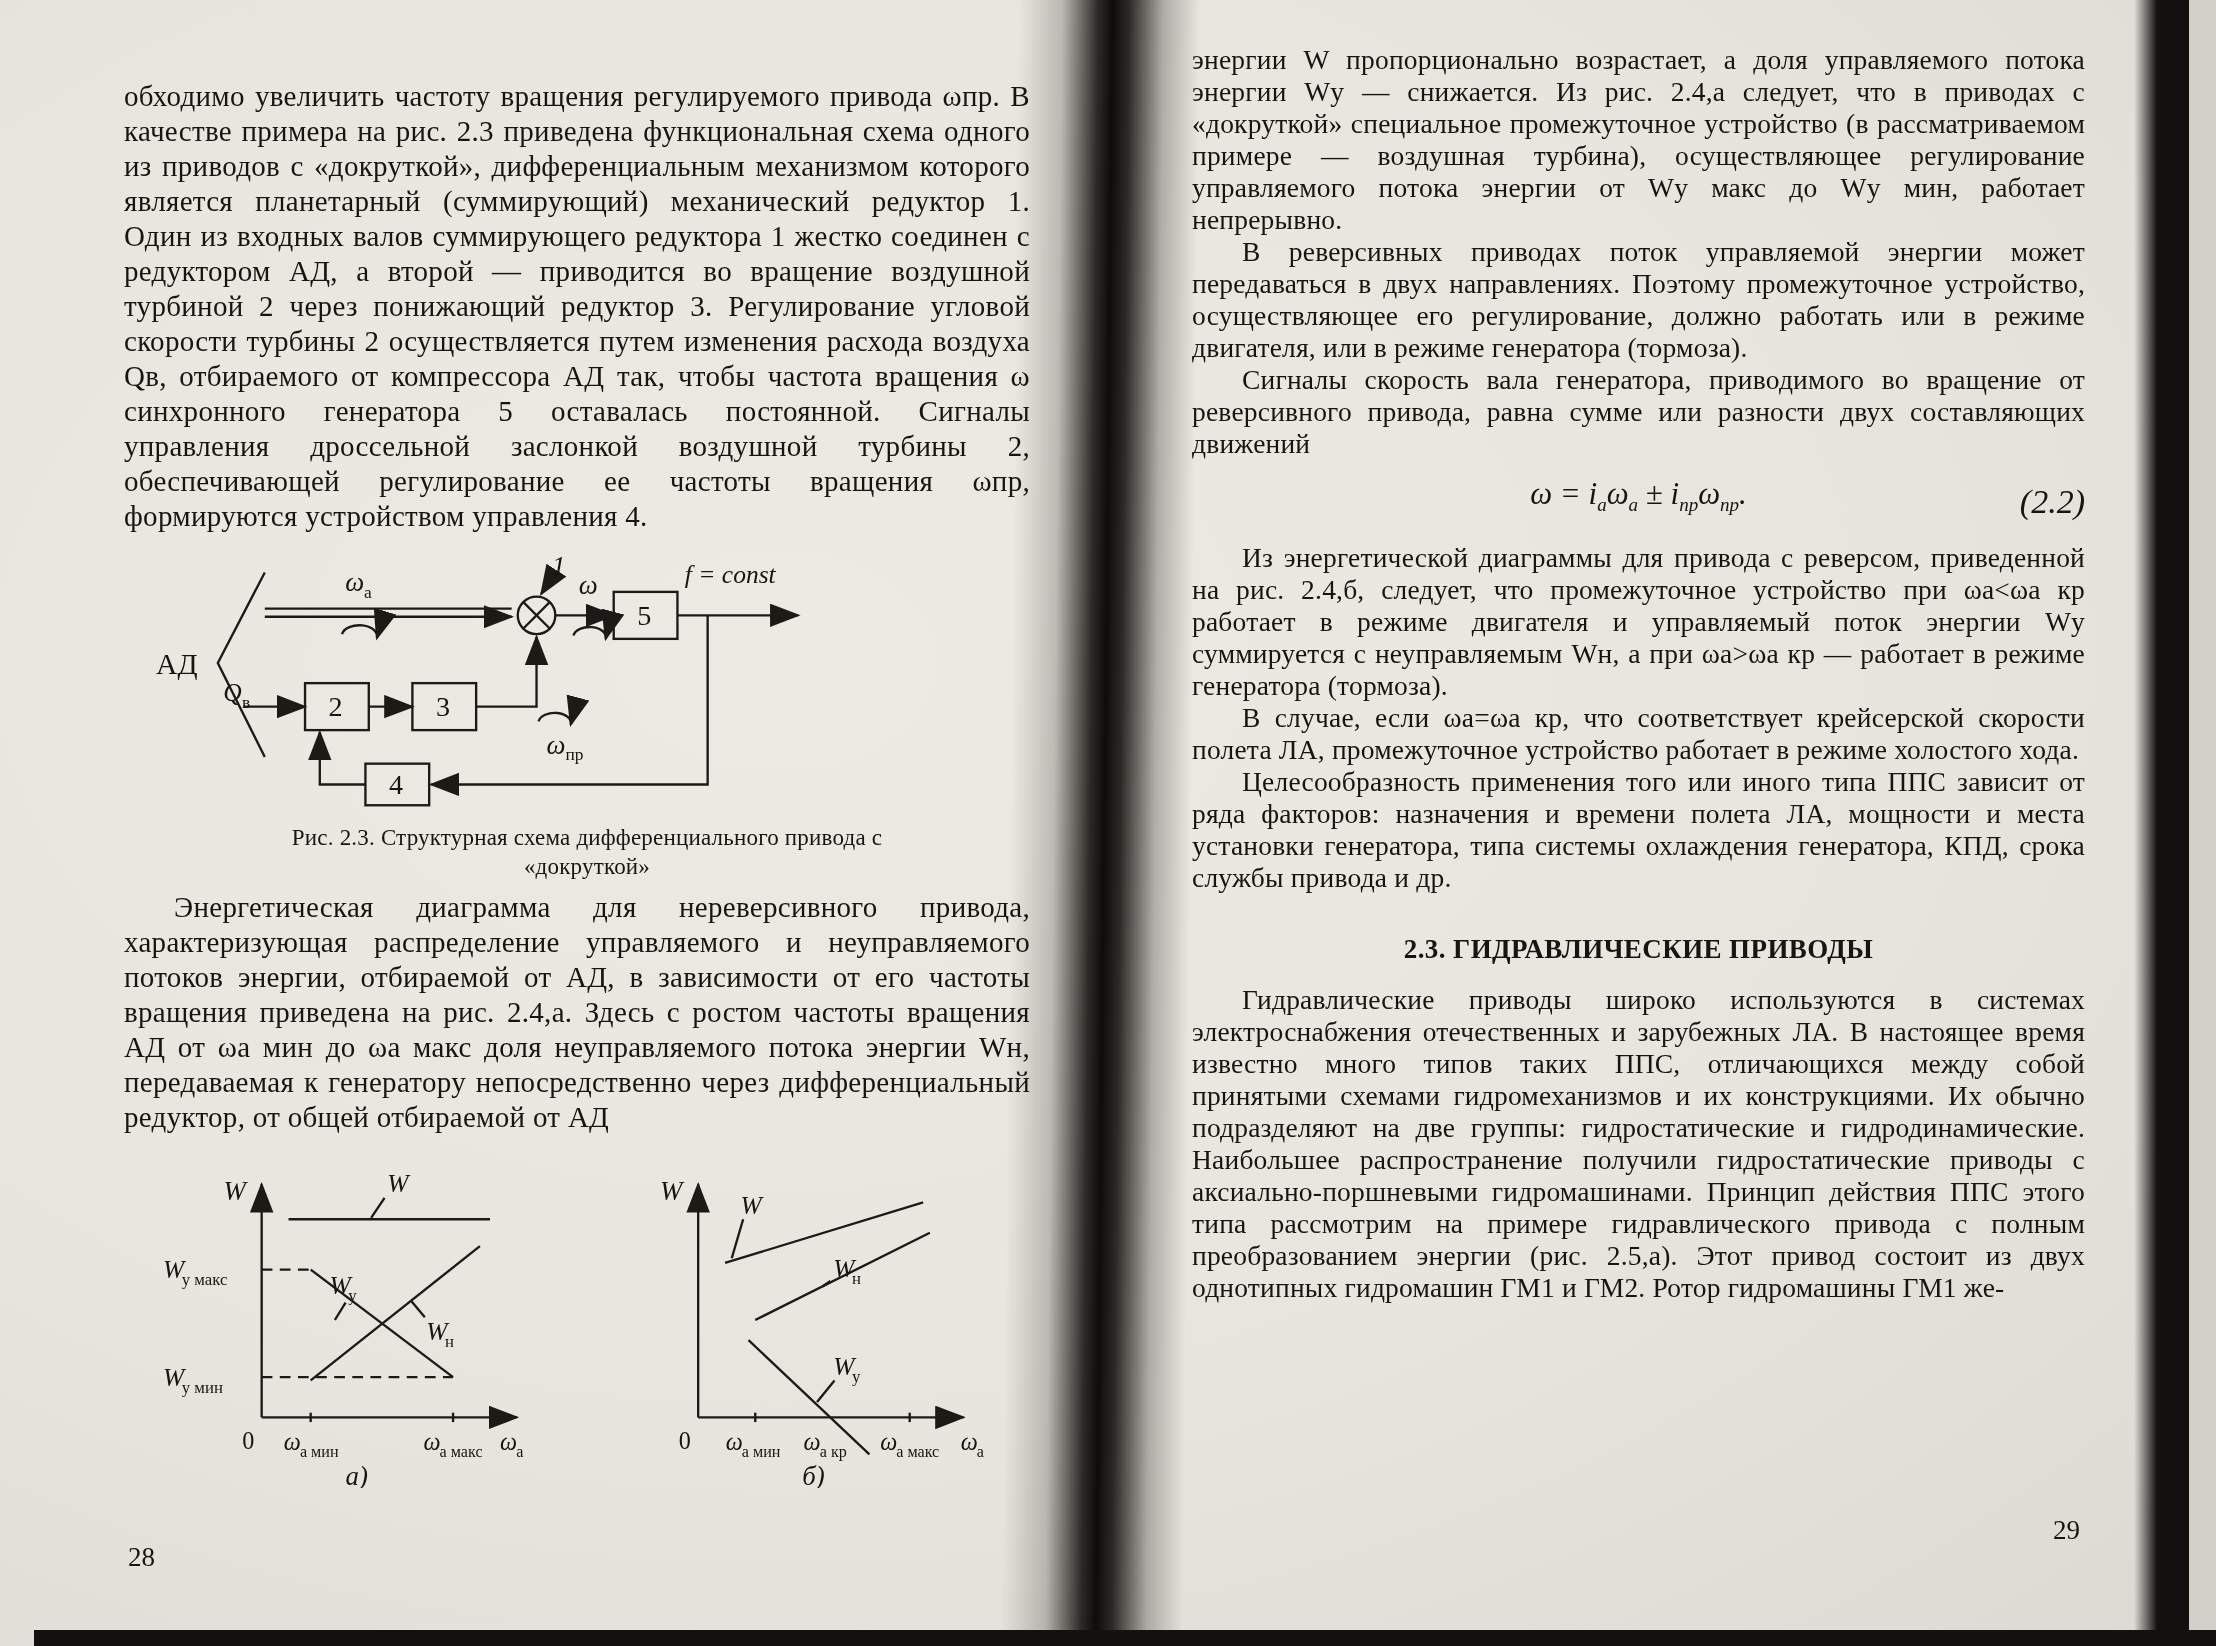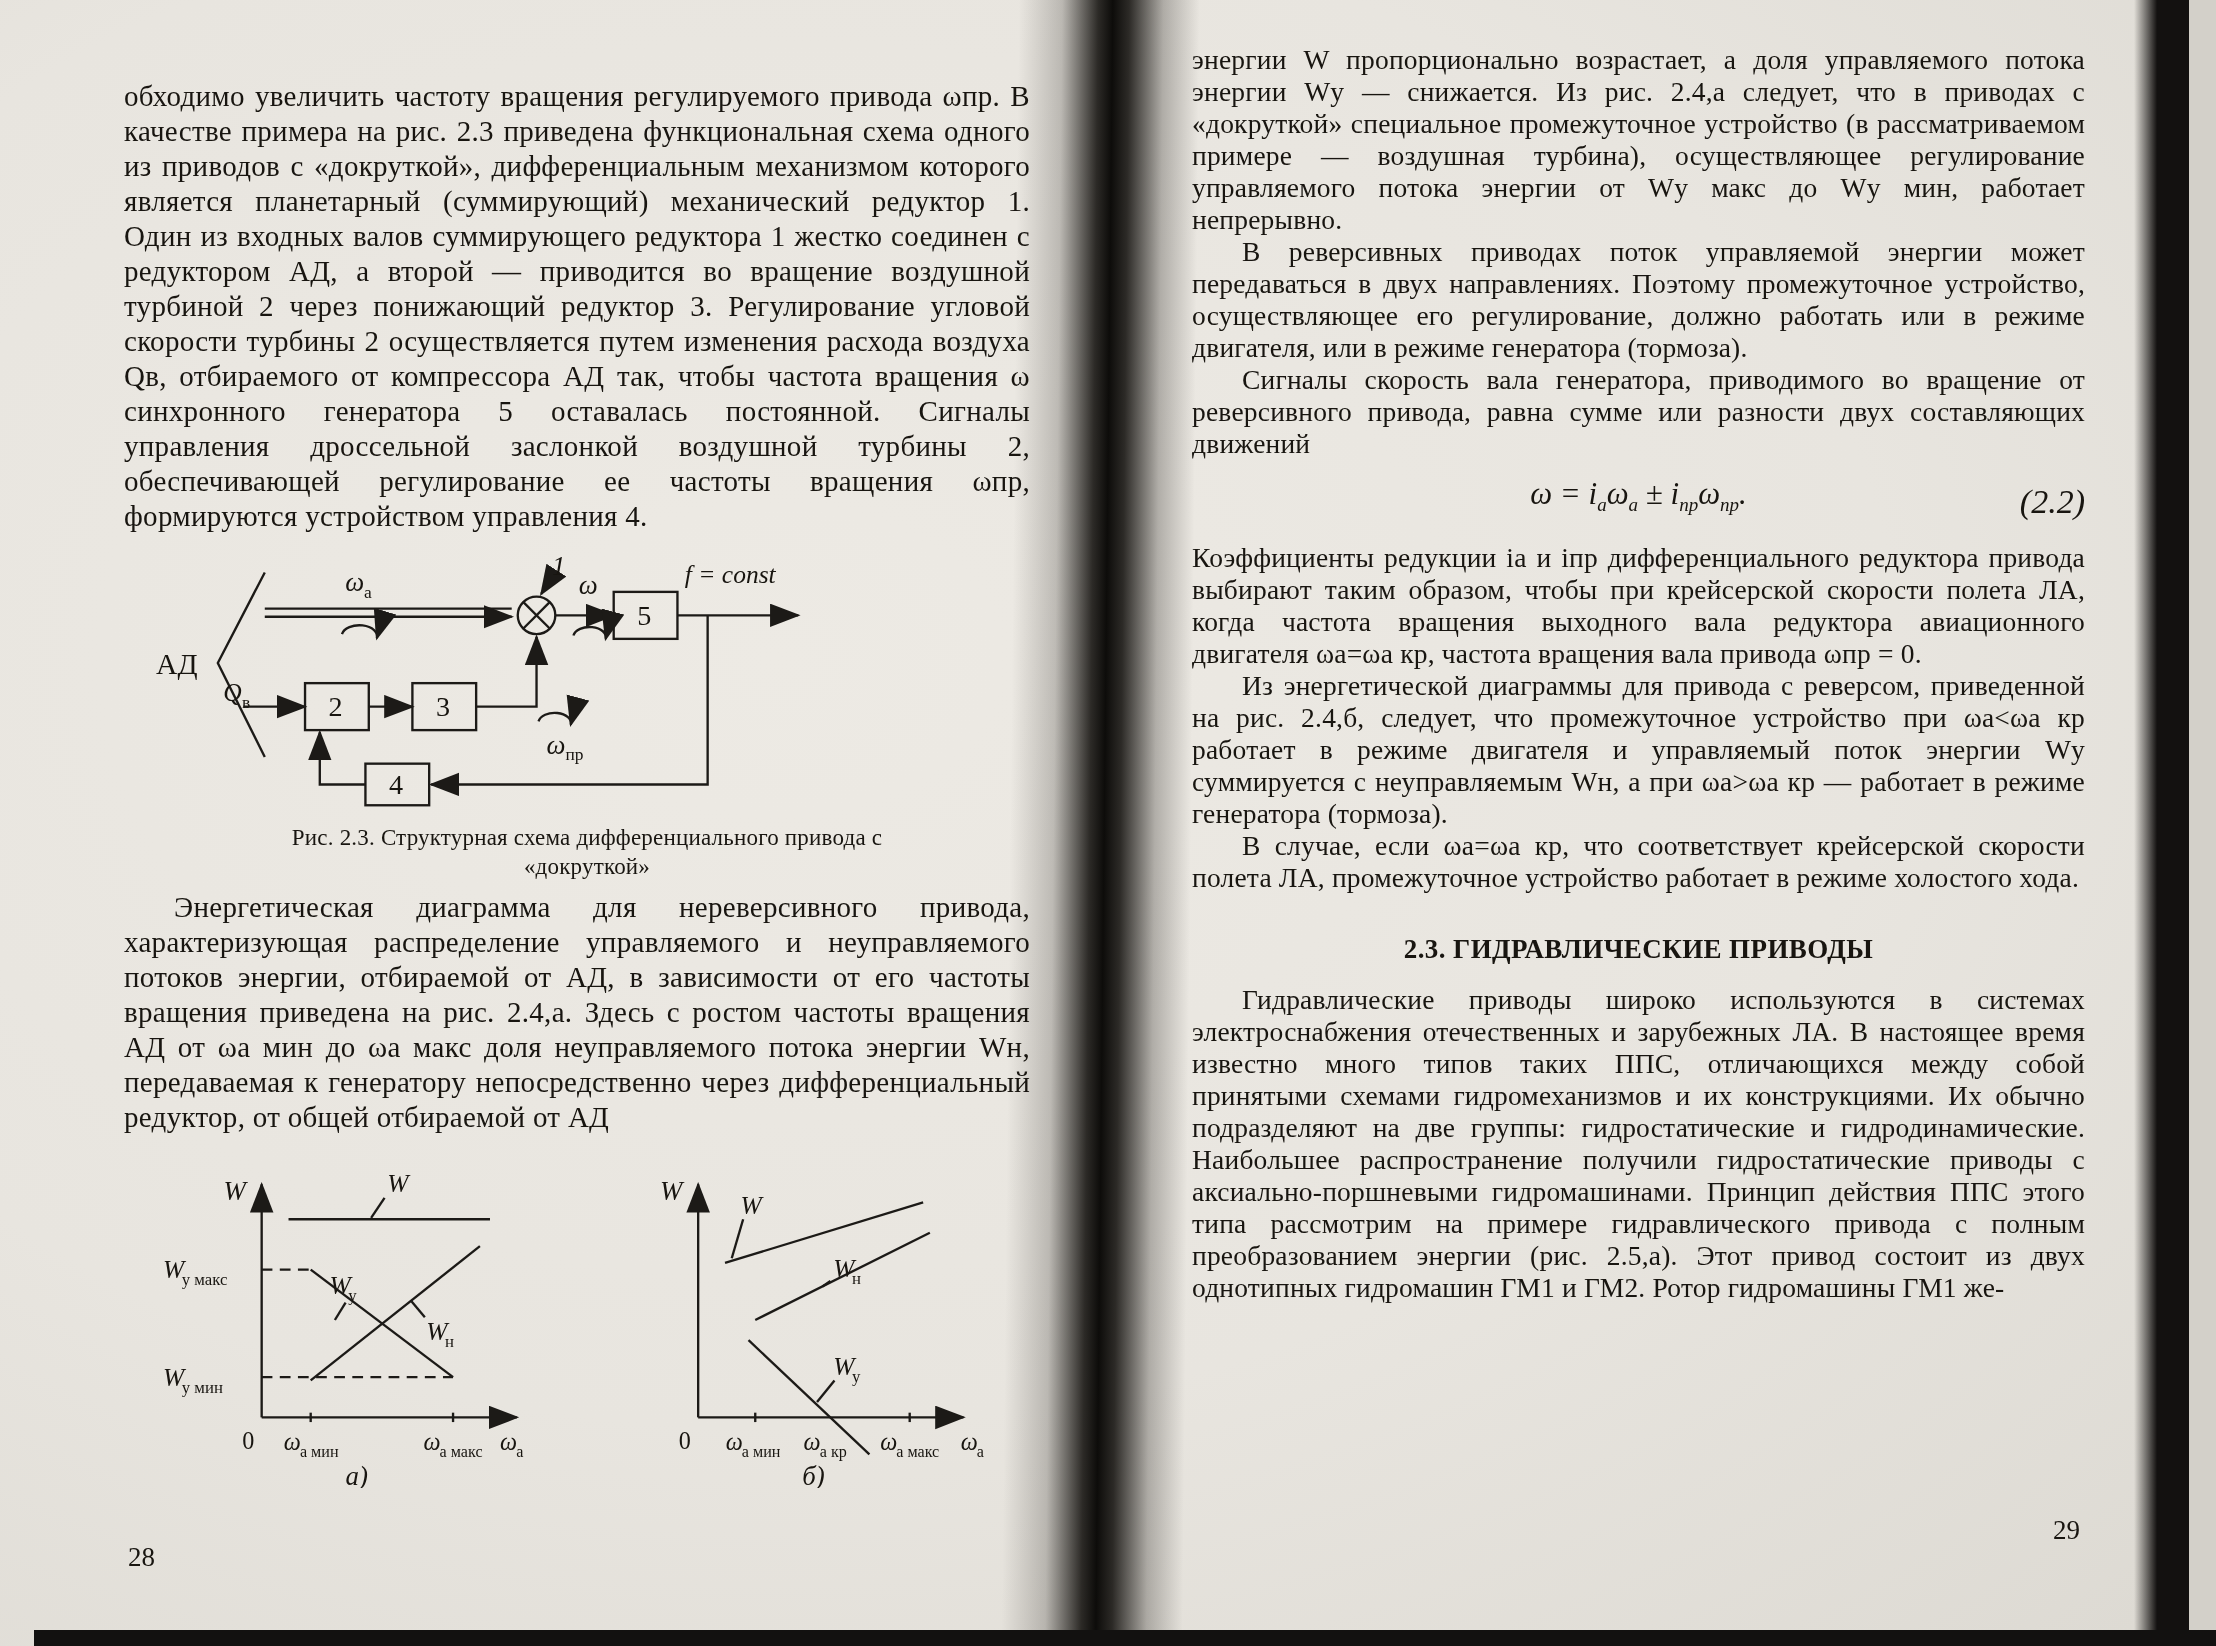--- a/index.html
+++ b/index.html
@@ -217,23 +217,23 @@
 
     <p>энергии W пропорционально возрастает, а доля управляемого потока энергии Wу — снижается. Из рис. 2.4,а следует, что в приводах с «докруткой» специальное промежуточное устройство (в рассматриваемом примере — воздушная турбина), осуществляющее регулирование управляемого потока энергии от Wу макс до Wу мин, работает непрерывно.</p>
     <p class="indent">В реверсивных приводах поток управляемой энергии может передаваться в двух направлениях. Поэтому промежуточное устройство, осуществляющее его регулирование, должно работать или в режиме двигателя, или в режиме генератора (тормоза).</p>
     <p class="indent">Сигналы скорость вала генератора, приводимого во вращение от реверсивного привода, равна сумме или разности двух составляющих движений</p>
 
     <div class="formula-row">
       <span class="formula"><span>ω = i</span><sub>а</sub><span>ω</span><sub>а</sub><span> ± i</span><sub>пр</sub><span>ω</span><sub>пр</sub><span>.</span></span>
       <span class="eqnum">(2.2)</span>
     </div>
 
-    <p>Коэффициенты редукции iа и iпр дифференциального редуктора привода выбирают таким образом, чтобы при крейсерской скорости полета ЛА, когда частота вращения выходного вала редуктора авиационного двигателя ωа=ωа кр, частота вращения вала привода ωпр = 0.</p>
     <p class="indent">Из энергетической диаграммы для привода с реверсом, приведенной на рис. 2.4,б, следует, что промежуточное устройство при ωа&lt;ωа кр работает в режиме двигателя и управляемый поток энергии Wу суммируется с неуправляемым Wн, а при ωа&gt;ωа кр — работает в режиме генератора (тормоза).</p>
     <p class="indent">В случае, если ωа=ωа кр, что соответствует крейсерской скорости полета ЛА, промежуточное устройство работает в режиме холостого хода.</p>
+    <p class="indent">Целесообразность применения того или иного типа ППС зависит от ряда факторов: назначения и времени полета ЛА, мощности и места установки генератора, типа системы охлаждения генератора, КПД, срока службы привода и др.</p>
 
     <h2 class="section-heading">2.3. ГИДРАВЛИЧЕСКИЕ ПРИВОДЫ</h2>
 
     <p class="indent">Гидравлические приводы широко используются в системах электроснабжения отечественных и зарубежных ЛА. В настоящее время известно много типов таких ППС, отличающихся между собой принятыми схемами гидромеханизмов и их конструкциями. Их обычно подразделяют на две группы: гидростатические и гидродинамические. Наибольшее распространение получили гидростатические приводы с аксиально-поршневыми гидромашинами. Принцип действия ППС этого типа рассмотрим на примере гидравлического привода с полным преобразованием энергии (рис. 2.5,а). Этот привод состоит из двух однотипных гидромашин ГМ1 и ГМ2. Ротор гидромашины ГМ1 же-</p>
 
   </div>
 
   <div class="pagenum pagenum-right">29</div>
 
   <div class="gutter"></div>

